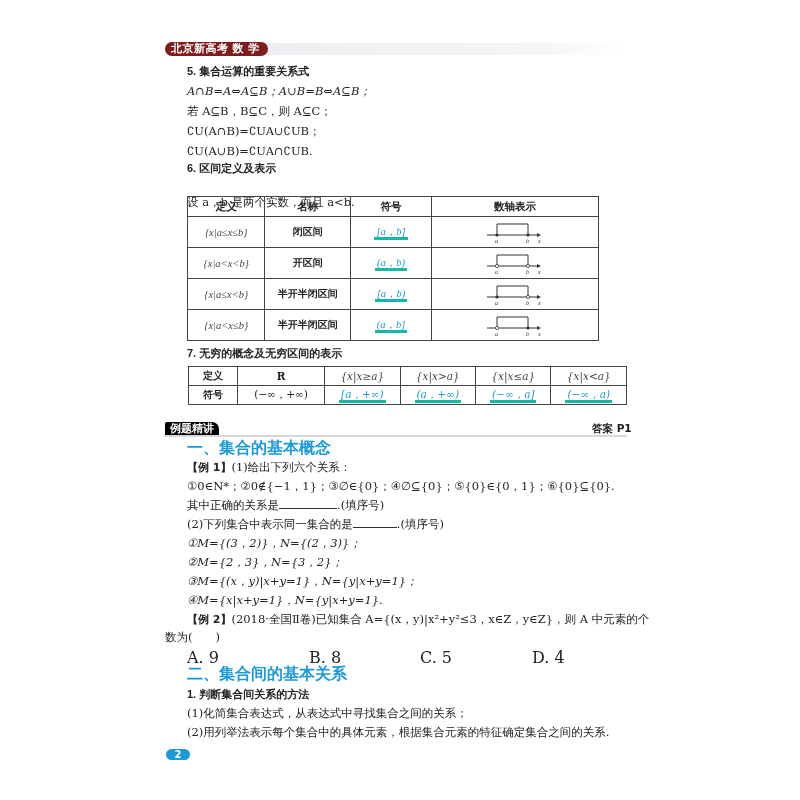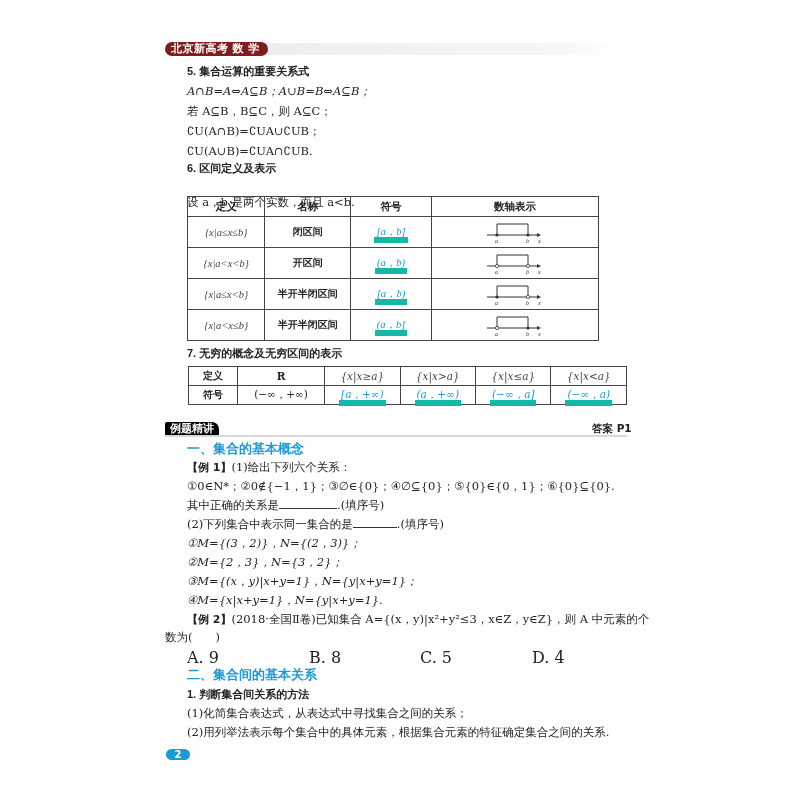--- a/index.html
+++ b/index.html
@@ -9,33 +9,33 @@
 
   .header-band { position:absolute; left:165px; top:43px; width:462px; height:12px;
                  background:linear-gradient(to right,#e9ecef,#f4f5f6 80%,#ffffff); border-radius:6px; }
   .header-tag { position:absolute; left:165px; top:42px; height:14px; padding:0 8px 0 6px;
                 background:#7f1d1d; color:#fff; font-family:"DejaVu Sans", sans-serif; font-size:11px;
                 line-height:14px; border-radius:7px; font-weight:bold; letter-spacing:0.5px; }
   .header-tag .sep { display:inline-block; width:4px; }
 
   .line { position:absolute; left:187px; font-size:11.5px; line-height:16px; white-space:nowrap; }
   .h-bold { font-family:Liberation Sans, sans-serif; font-weight:bold; font-size:11px; }
-  .h-blue { font-family:Liberation Sans, sans-serif; font-weight:bold; font-size:13px; color:#1a9ad6; }
+  .h-blue { font-family:Liberation Mono, monospace; font-weight:bold; font-size:16px; color:#1a9ad6; }
   .ital { font-style:italic; }
 
   table { border-collapse:collapse; position:absolute; font-size:10.5px; }
   td, th { border:1px solid #444; text-align:center; padding:0; }
   .t1 { left:187px; top:196px; width:412px; border:1.5px solid #333; }
   .t1 th { height:19px; font-family:"DejaVu Sans", sans-serif; font-weight:bold; font-size:10.5px; }
   .t1 td { height:30px;font-family:Liberation Serif, serif; }
   .t1 .c-def { width:77px; color:#444; }
   .t1 .c-name { width:86px; font-family:"DejaVu Sans", sans-serif; font-weight:bold; font-size:10px; }
   .t1 .c-sym { width:81px; }
   .t1 .c-axis { width:168px; }
-  .sym { color:#1a9ad6; font-style:italic; border-bottom:6px solid #14b8a6; padding:0 2px; }
+  .sym { color:#1a9ad6; font-style:italic; border-bottom:3px solid #14b8a6; padding:0 2px; }
   .axis-svg { display:block; margin:0 auto; }
 
   .t2 { left:188px; top:366px; width:439px; border:1.5px solid #333; }
   .t2 td { height:18px; }
   .t2 .lbl { font-family:"DejaVu Sans", sans-serif; font-weight:bold; width:48px; font-size:10px; }
   .t2 .def { color:#444; font-style:italic; }
 
   .section-tag { position:absolute; left:165px; top:422px; height:14px; padding:0 5px;
                  background:#000000; color:#fff; font-family:"DejaVu Sans", sans-serif;
                  font-size:11px; line-height:14px; font-weight:bold; border-radius:2px 7px 0 0; }

